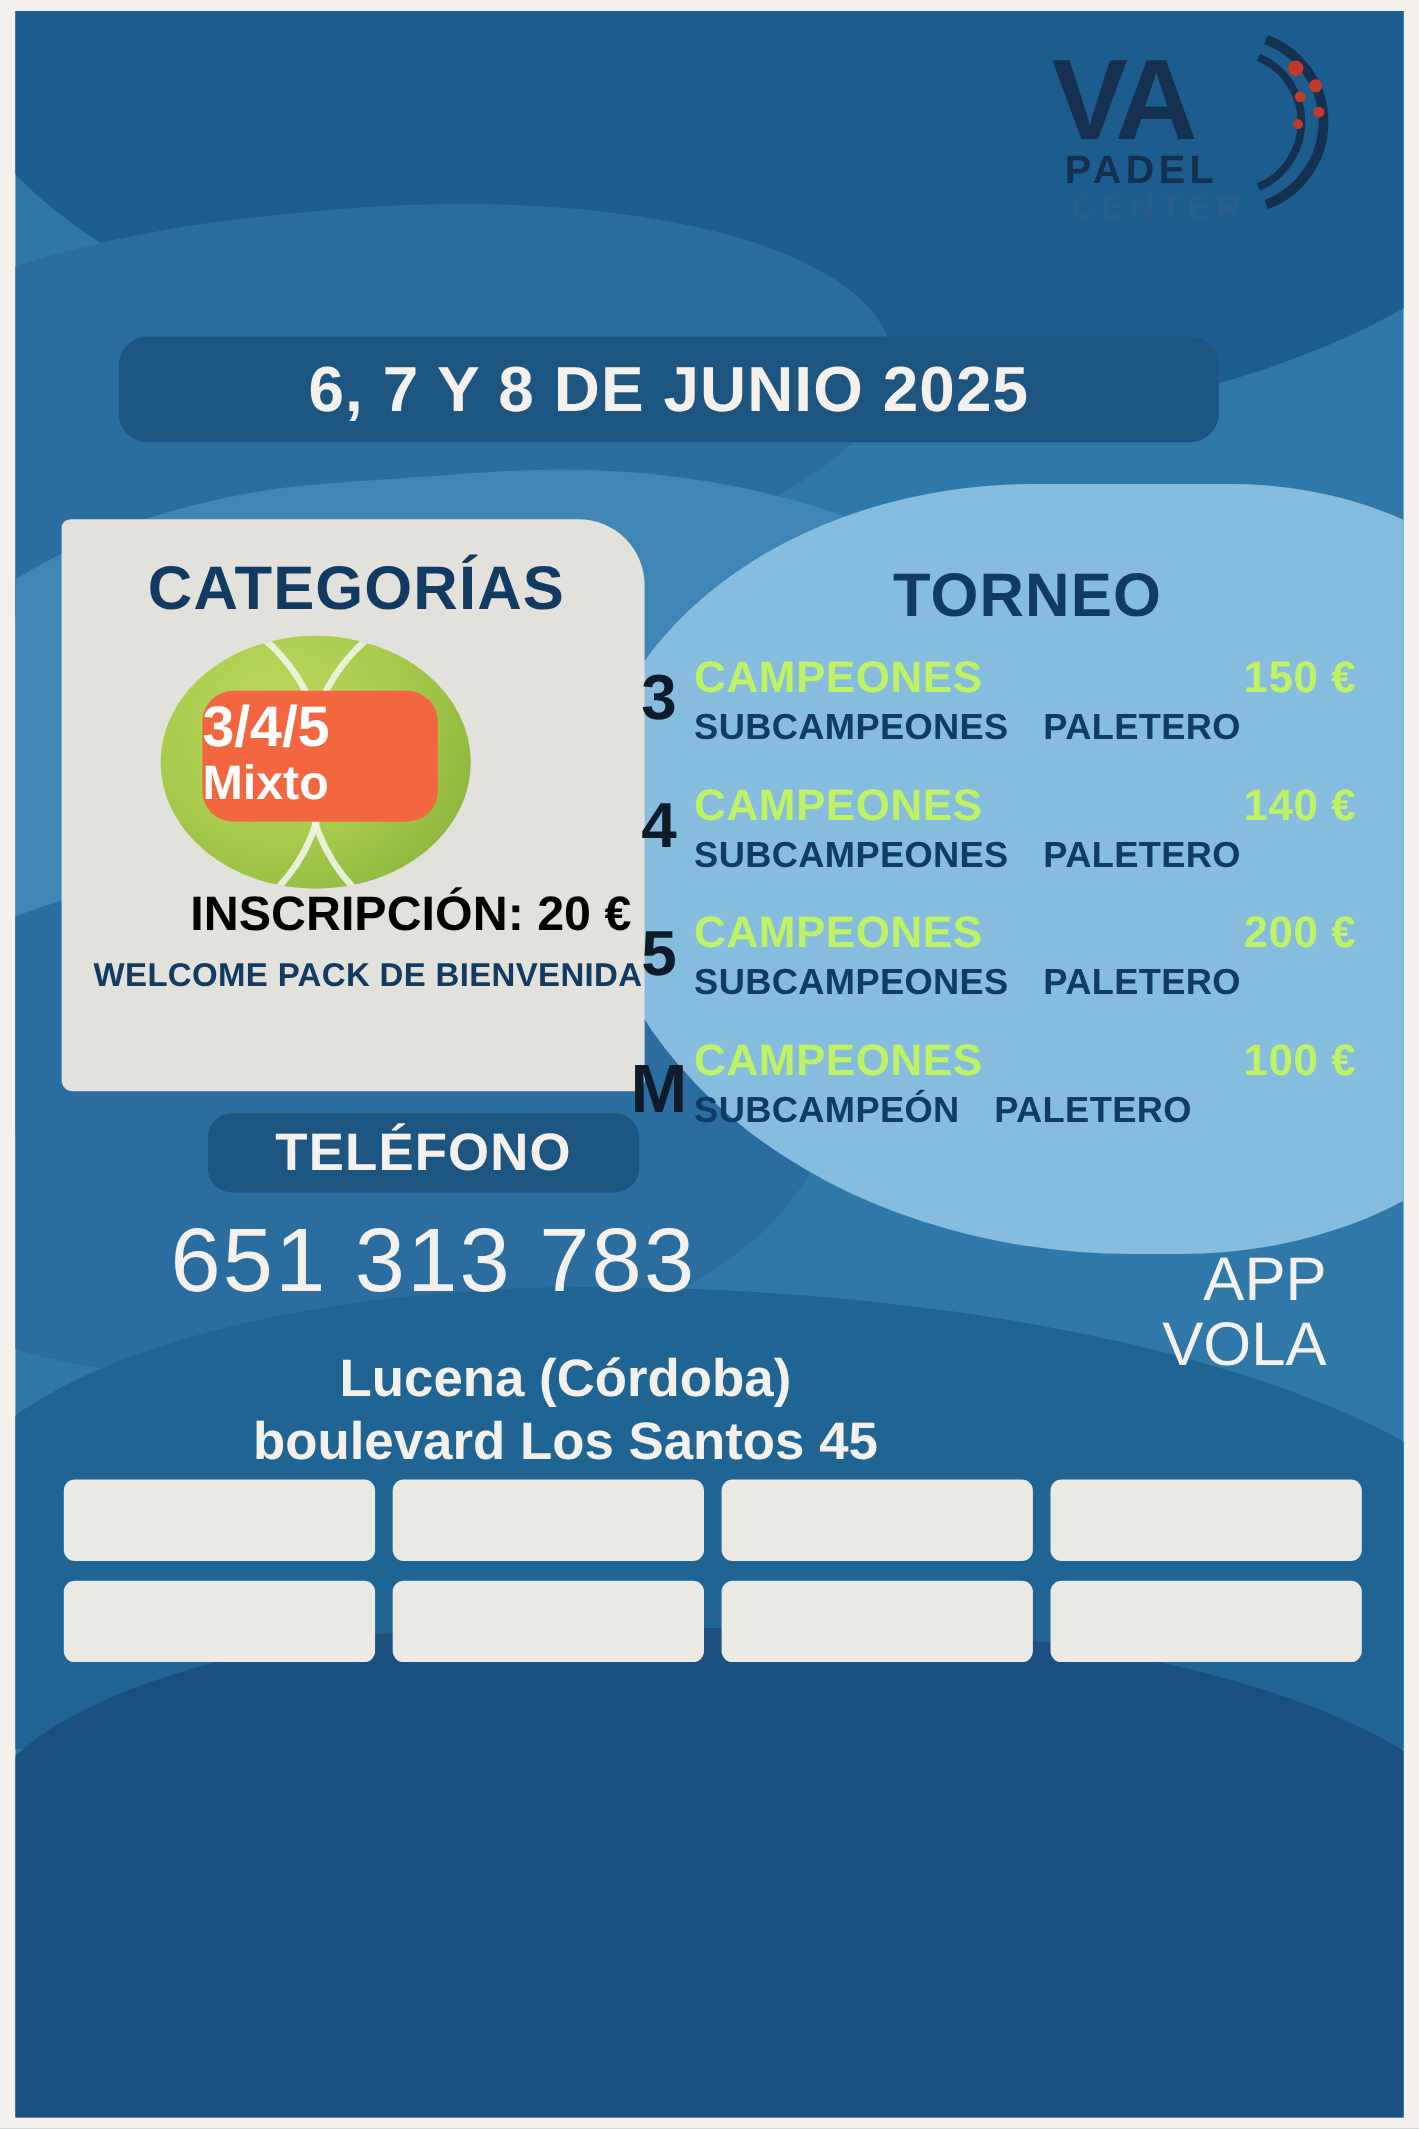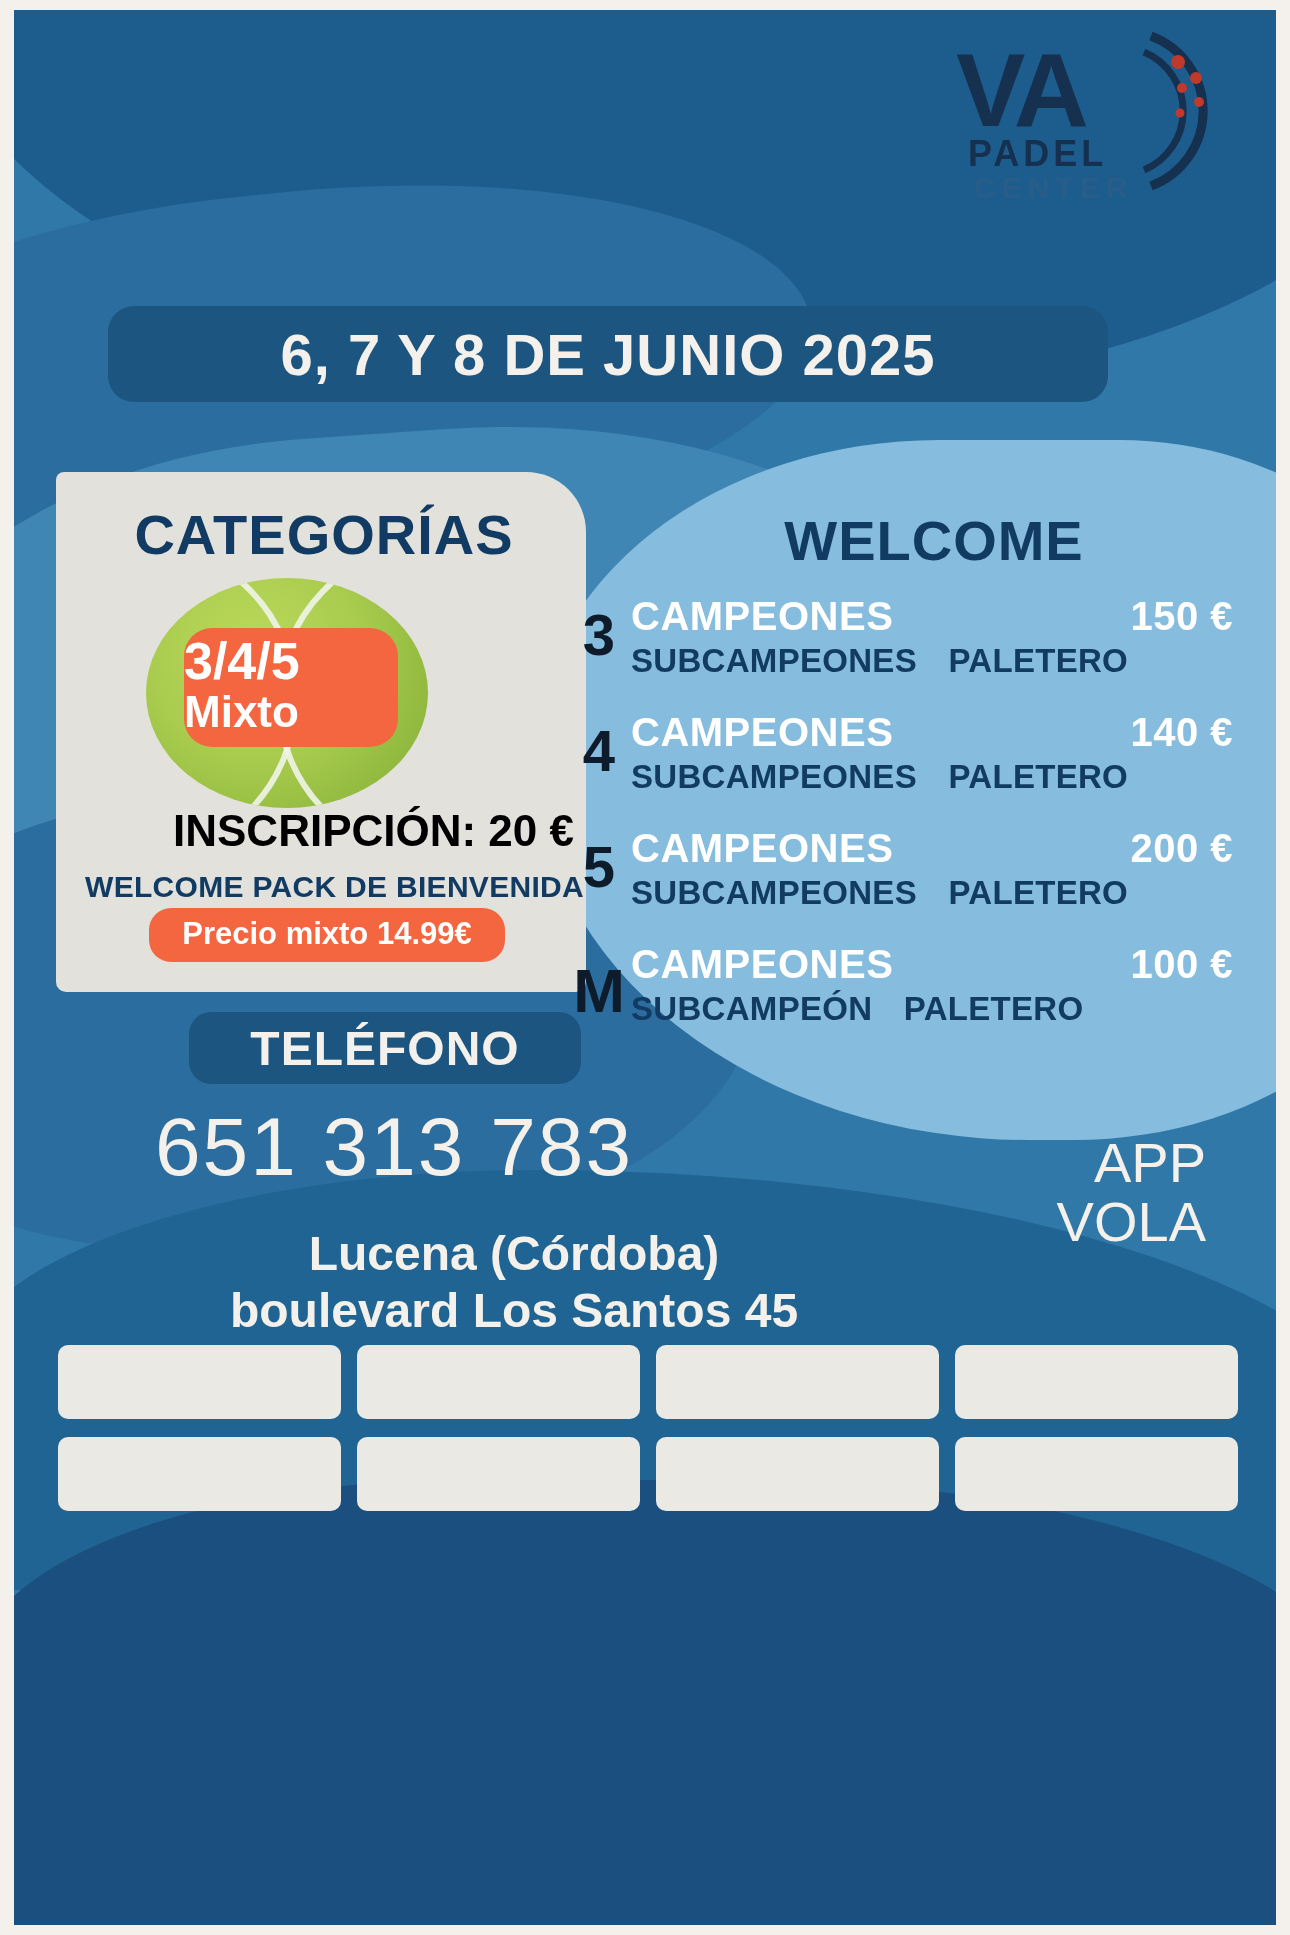--- a/index.html
+++ b/index.html
@@ -271,21 +271,21 @@
   .prize-key.m { font-size: 62px; top: 22px; }
   .prize-line1 {
     position: absolute;
     left: 62px;
     top: 4px;
     width: 620px;
     display: flex;
     justify-content: space-between;
     font-size: 40px;
     font-weight: 700;
-    color: #ffffff;
+    color: #bef264;
     letter-spacing: .5px;
   }
   .prize-line1 .amount { padding-right: 18px; }
   .prize-line2 {
     position: absolute;
     left: 62px;
     top: 52px;
     width: 620px;
     font-size: 33px;
     font-weight: 700;
@@ -410,23 +410,22 @@
       <span class="seam seam-r"></span>
     </div>
 
     <div class="cat-badge">
       <div class="l1">3/4/5</div>
       <div class="l2">Mixto</div>
     </div>
 
     <div class="inscripcion">INSCRIPCIÓN: 20 €</div>
     <div class="welcome">WELCOME PACK DE BIENVENIDA</div>
-    <div class="precio-mixto">Precio mixto 14.99€</div>
-
-    <div class="premios-title">WELCOME</div>
+
+    <div class="premios-title">TORNEO</div>
 
     <div class="premios-list">
 
       <div class="prize-row">
         <div class="prize-key">3</div>
         <div class="prize-line1">
           <span>CAMPEONES</span>
           <span class="amount">150 €</span>
         </div>
         <div class="prize-line2">

